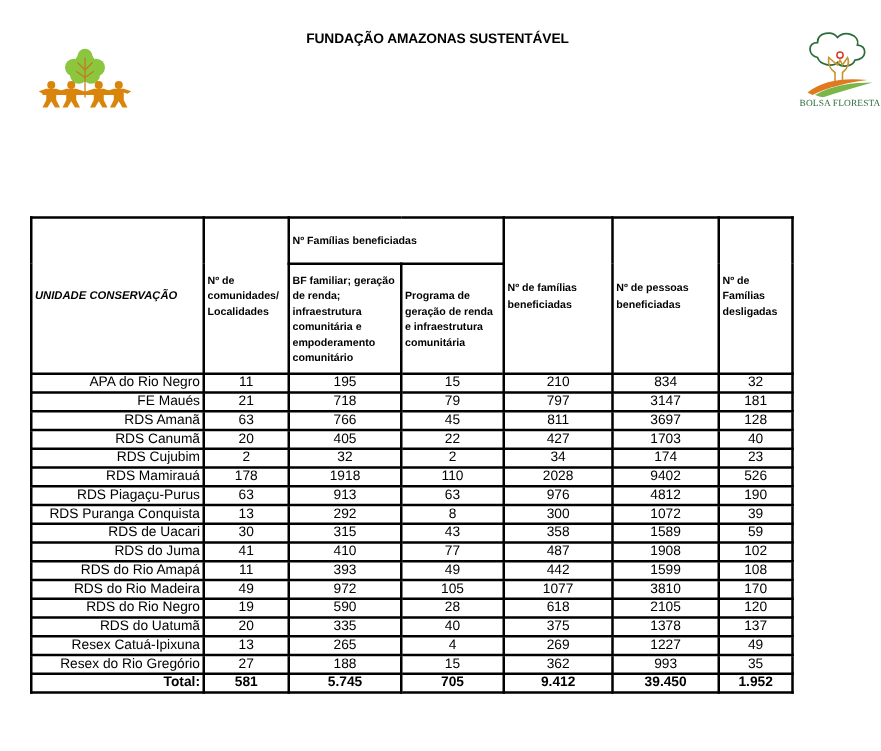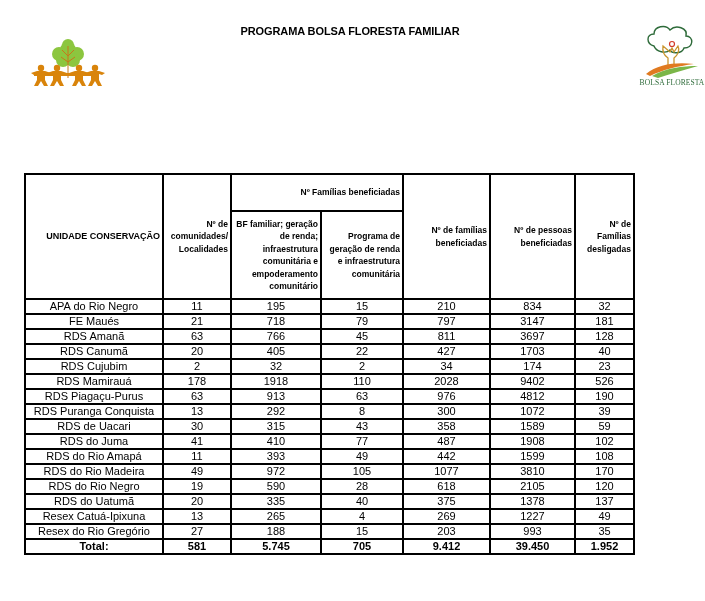--- a/index.html
+++ b/index.html
@@ -3,24 +3,24 @@
 <meta charset="utf-8">
 <style>
   html, body { margin: 0; padding: 0; background: #ffffff; }
   body { width: 705px; height: 601px; position: relative; overflow: hidden; font-family: "Liberation Sans", "DejaVu Sans", sans-serif; color: #000; }
   .title-block { position: absolute; left: 180px; top: 24px; width: 340px; text-align: center; font-weight: bold; font-size: 11px; line-height: 15.5px; letter-spacing: -0.1px; }
   .logo-left { position: absolute; left: 28px; top: 38px; width: 80px; height: 50px; }
   .logo-right { position: absolute; left: 632px; top: 22px; width: 80px; height: 70px; text-decoration: underline; }
   .logo-right-text { position: absolute; left: 0; top: 56px; width: 80px; text-align: center; font-family: "Liberation Serif", "DejaVu Serif", serif; font-size: 7.5px; color: #2e6b3a; letter-spacing: 0.1px; }
   table.data { position: absolute; left: 24px; top: 173px; border-collapse: collapse; table-layout: fixed; }
   table.data td, table.data th { border: 2px solid #000; padding: 0 2px; font-size: 11px; line-height: 13px; }
-  table.data th { font-weight: bold; font-size: 8.5px; line-height: 12.5px; text-align: right; vertical-align: middle; margin-left: 39px; }
-  table.data th.unit { font-size: 9px; }
+  table.data th { font-weight: bold; font-size: 8.5px; line-height: 12.5px; text-align: left; vertical-align: middle; margin-left: 39px; }
+  table.data th.unit { font-size: 9px; font-style: italic; }
   table.data td { height: 12.6px; text-align: center; white-space: nowrap; }
-  table.data td.name { text-align: center; padding-left: 2px; }
+  table.data td.name { text-align: right; padding-left: 2px; }
   table.data tr.total td { font-weight: bold; }
 </style>
 </head>
 <body>
 
 <div class="logo-left">
   <svg width="80" height="50" viewBox="0 0 80 50">
     <g fill="#8cc63f">
       <circle cx="40" cy="12" r="8"></circle>
       <circle cx="31" cy="16" r="7"></circle>
@@ -44,21 +44,21 @@
       <path d="M6 35 h60 v3 h-60z"></path>
       <path d="M3 35 L9 33 L17 33 L23 35 L20 37 L17 36 L17 42 L20 48 L16 48 L13 43 L10 48 L6 48 L9 42 L9 36 L6 37z"></path>
       <path d="M19 35 L25 33 L33 33 L39 35 L36 37 L33 36 L33 42 L36 48 L32 48 L29 43 L26 48 L22 48 L25 42 L25 36 L22 37z"></path>
       <path d="M41 35 L47 33 L55 33 L61 35 L58 37 L55 36 L55 42 L58 48 L54 48 L51 43 L48 48 L44 48 L47 42 L47 36 L44 37z"></path>
       <path d="M57 35 L63 33 L71 33 L77 35 L74 37 L71 36 L71 42 L74 48 L70 48 L67 43 L64 48 L60 48 L63 42 L63 36 L60 37z"></path>
     </g>
   </svg>
 </div>
 
 <div class="title-block">
-  <div>PROGRAMA BOLSA FLORESTA FAMILIAR</div>
+  <div>FUNDAÇÃO AMAZONAS SUSTENTÁVEL</div>
 </div>
 
 <div class="logo-right">
   <svg width="80" height="56" viewBox="0 0 80 56">
     <path d="M22 24 C14 22 14 12 22 12 C22 4 34 2 38 8 C44 2 56 6 54 14 C62 14 62 26 52 26 C50 32 40 32 38 28 C34 32 24 30 22 24 Z" fill="none" stroke="#2e6b3a" stroke-width="1.4"></path>
     <path d="M31 24 C30 30 33 34 36 36 L36 44 L42 44 L42 36 C46 33 48 28 46 24 L42 30 L40 26 L38 30 Z" fill="none" stroke="#c9952e" stroke-width="1.3"></path>
     <circle cx="40" cy="22" r="2.5" fill="none" stroke="#d23a2a" stroke-width="1.2"></circle>
     <path d="M14 52 C26 42 44 40 62 42 C46 44 30 48 18 54 Z" fill="#e07a20"></path>
     <path d="M20 54 C34 46 50 44 66 44 C52 48 38 52 26 56 Z" fill="#7ab648"></path>
   </svg>
@@ -223,21 +223,21 @@
         <td>4</td>
         <td>269</td>
         <td>1227</td>
         <td>49</td>
       </tr>
     <tr>
         <td class="name">Resex do Rio Gregório</td>
         <td>27</td>
         <td>188</td>
         <td>15</td>
-        <td>203</td>
+        <td>362</td>
         <td>993</td>
         <td>35</td>
       </tr>
     <tr class="total">
         <td class="name">Total:</td>
         <td>581</td>
         <td>5.745</td>
         <td>705</td>
         <td>9.412</td>
         <td>39.450</td>

